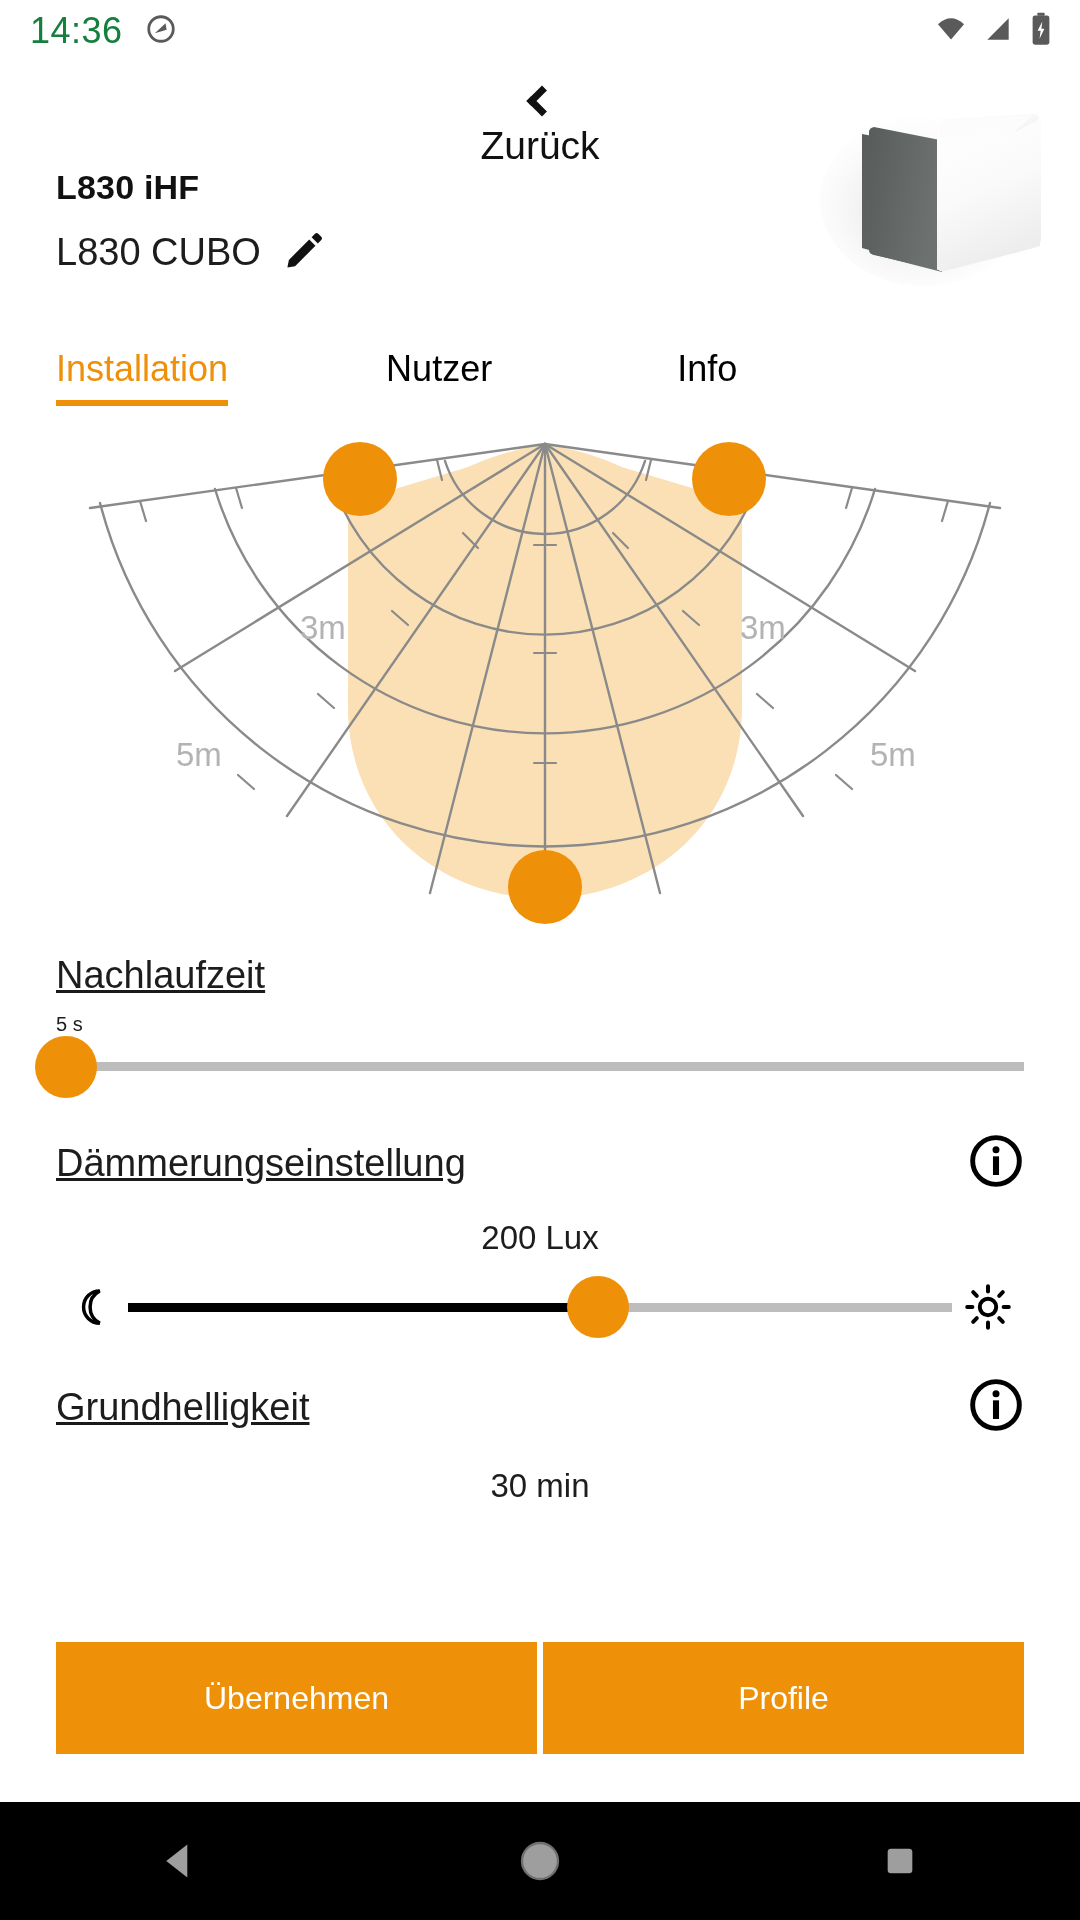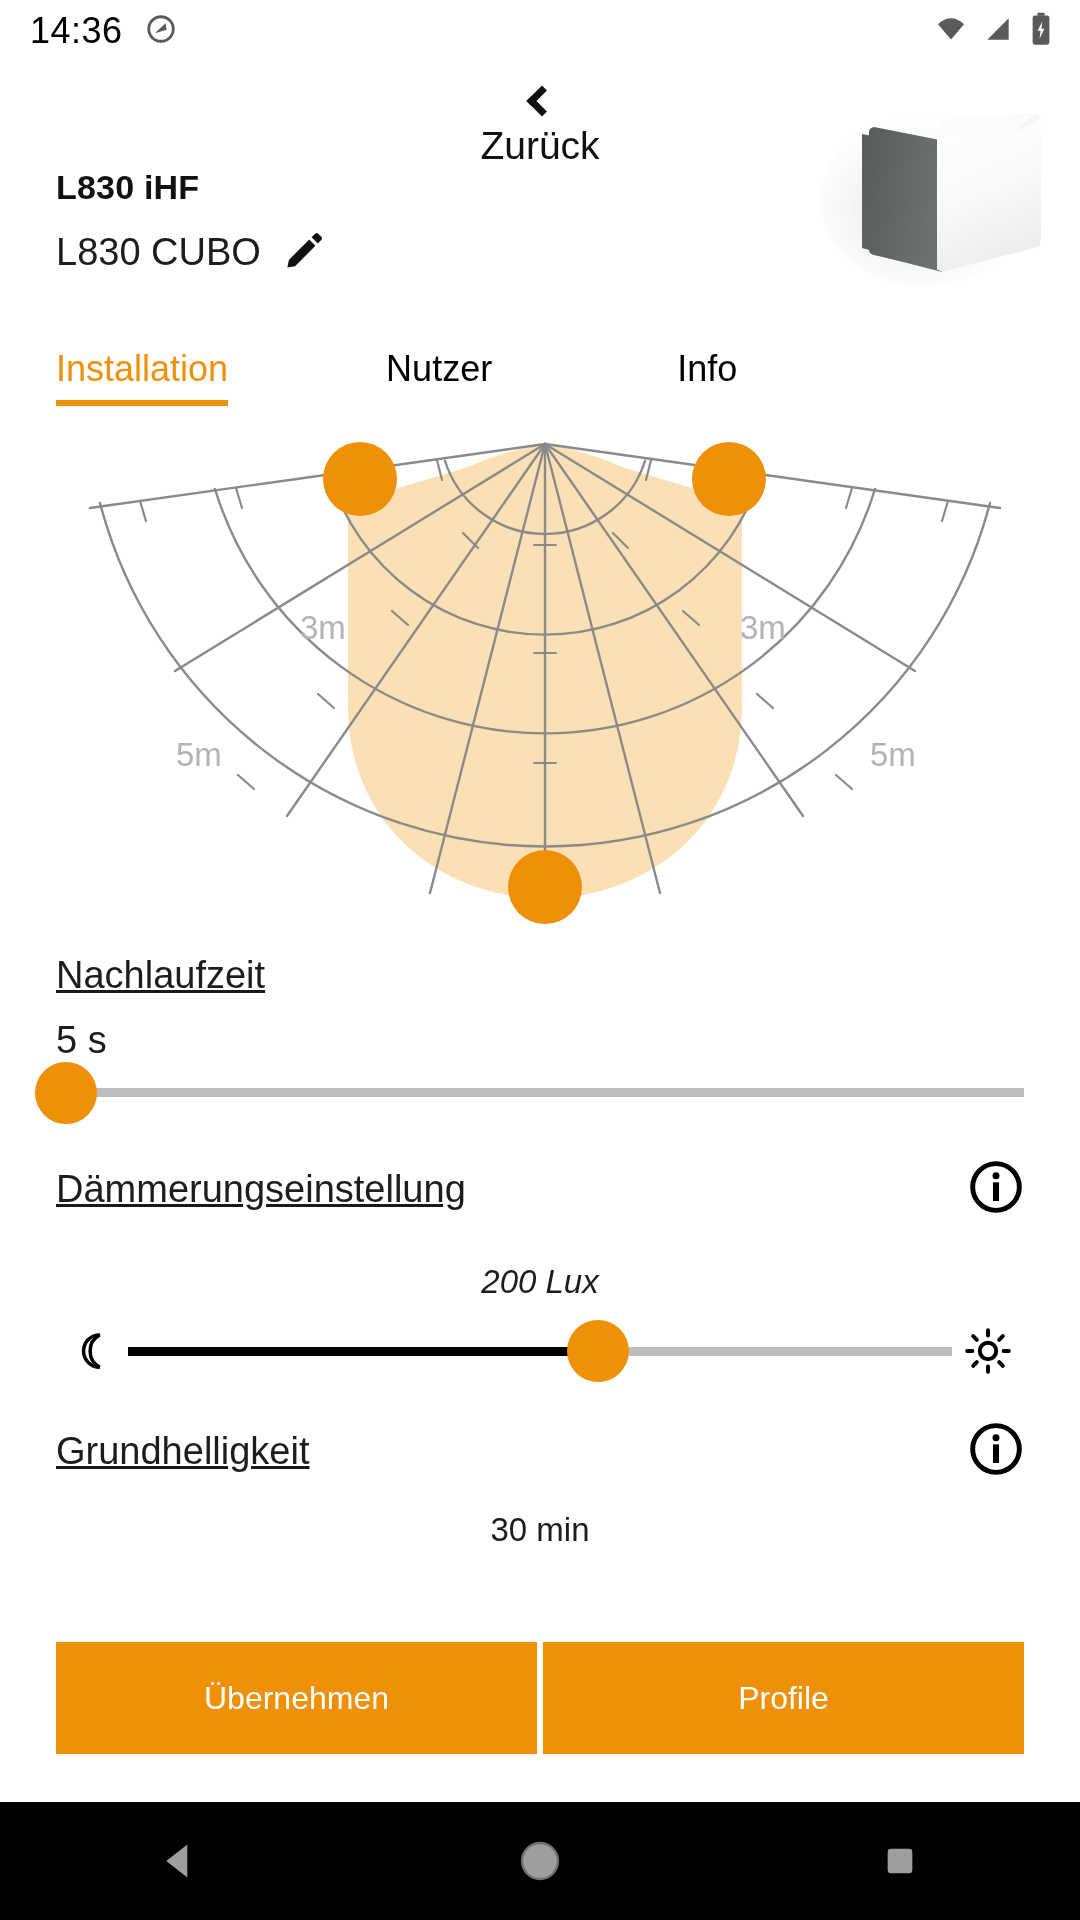--- a/index.html
+++ b/index.html
@@ -12,21 +12,21 @@
     position:relative;
   }
 
   
   .statusbar {
     height:62px; width:100%;
     display:flex; align-items:center;
     padding:0 26px 0 30px;
     position:relative;
   }
-  .sb-time { font-size:36px; font-weight:400; letter-spacing:.5px; color:#000000; }
+  .sb-time { font-size:36px; font-weight:400; letter-spacing:.5px; color:#15803d; }
   .sb-left-icons { display:flex; align-items:center; gap:14px; margin-left:22px; }
   .sb-spacer { flex:1; }
   .sb-right-icons { display:flex; align-items:center; gap:14px; }
 
   
   .header { padding:0 56px; position:relative; }
   .back-row { display:flex; align-items:center; gap:12px; margin-top:28px;flex-direction:column; }
   .chev {
     width:22px; height:22px;
     border-left:7px solid #111; border-bottom:7px solid #111;
@@ -64,21 +64,21 @@
   
   .radar-wrap { width:1080px; height:520px; margin-top:10px; }
 
   
   .section { padding:0 56px; }
   .sec-title-row {
     display:flex; align-items:center; justify-content:space-between;text-decoration:underline;
   }
   .sec-title { font-size:38px; color:#1d1d1d; font-weight:400; }
 
-  .val-small { font-size:38px; color:#1d1d1d; margin-top:22px; display:block; }
+  .val-small { font-size:20px; color:#1d1d1d; margin-top:16px; display:block; }
 
   .slider-row { display:flex; align-items:center; margin-top:26px; }
   .track {
     position:relative; height:9px; background:#bdbdbd; flex:1; border-radius:0;
   }
   .track .filled {
     position:absolute; left:0; top:0; height:9px; background:#000;
   }
   .thumb {
     position:absolute; top:50%; width:62px; height:62px;
@@ -303,21 +303,21 @@
     <span class="sec-title">Dämmerungseinstellung</span>
     <span>
       <svg width="56" height="56" viewBox="0 0 24 24">
         <circle cx="12" cy="12" r="10" fill="none" stroke="#000" stroke-width="2.1"></circle>
         <circle cx="12" cy="7.2" r="1.5" fill="#000"></circle>
         <rect x="10.7" y="10" width="2.6" height="8" fill="#000"></rect>
       </svg>
     </span>
   </div>
 
-  <span class="val-centered" style="margin-top:44px;font-style:italic;">200 Lux</span>
+  <span class="val-centered" style="margin-top:26px;">200 Lux</span>
 
   <div class="slider-row">
     <div class="icon-side">
       <svg width="44" height="44" viewBox="0 0 24 24">
         <path d="M16.2 3.2 A10 10 0 0 0 16.2 20.8 A8.2 8.2 0 0 1 16.2 3.2 Z" fill="none" stroke="#000" stroke-width="1.9"></path>
       </svg>
     </div>
     <div class="track">
       <div class="filled" style="width:57%;"></div>
       <div class="thumb" style="left:57%;"></div>

